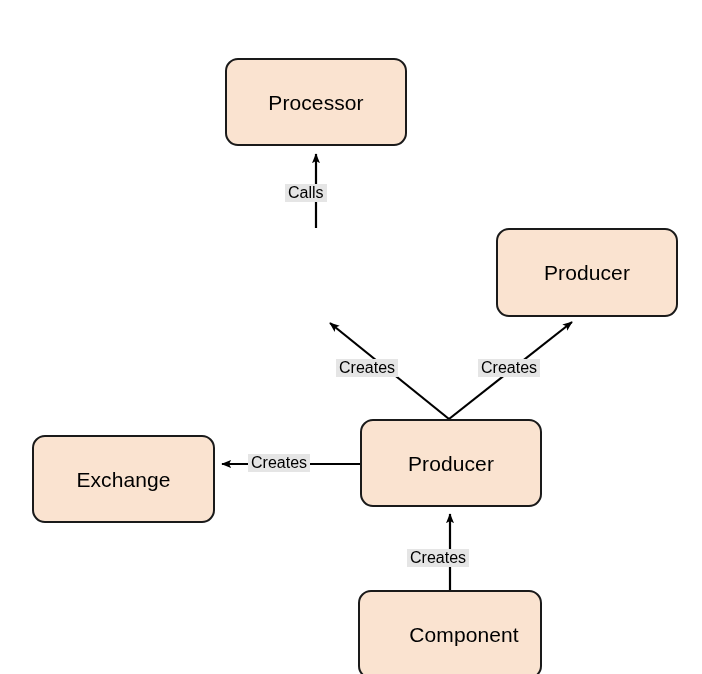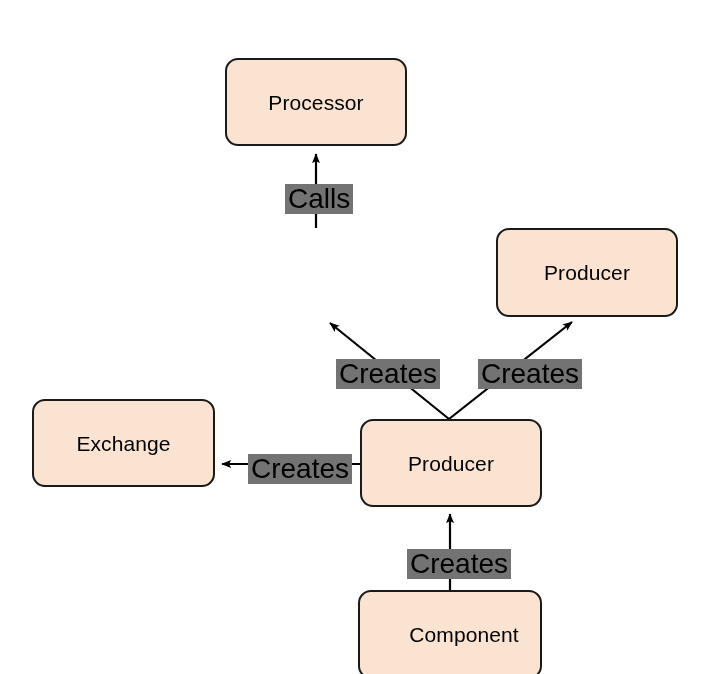--- a/index.html
+++ b/index.html
@@ -39,25 +39,25 @@
     font-family: "Liberation Sans", sans-serif;
     font-size: 21px;
     line-height: 1;
     color: #000000;
     white-space: nowrap;
     letter-spacing: 0.1px;
   }
   .edge-label {
     position: absolute;
     font-family: "Liberation Sans", sans-serif;
-    font-size: 28px;
+    font-size: 16px;
     line-height: 1;
     color: #000000;
     white-space: nowrap;
-    background: #737373;
+    background: #e5e5e5;
     padding: 1px 3px;
   }
 </style>
 </head>
 <body>
 
 <div id="diagram-canvas">
 
   <svg id="edge-layer" viewBox="0 0 702 674" width="702" height="674" xmlns="http://www.w3.org/2000/svg">
     <defs>
@@ -89,21 +89,21 @@
 
   <div class="node" style="left:225px; top:31px; width:182px; height:88px;">
     <span class="node-label">Processor</span>
   </div>
 
 
   <div class="node" style="left:496px; top:201px; width:182px; height:89px;">
     <span class="node-label">Producer</span>
   </div>
 
-  <div class="node" style="left:32px; top:372px; width:183px; height:88px;">
+  <div class="node" style="left:32px; top:408px; width:183px; height:88px;">
     <span class="node-label">Exchange</span>
   </div>
 
   <div class="node" style="left:360px; top:392px; width:182px; height:88px;">
     <span class="node-label">Producer</span>
   </div>
 
   <div class="node" style="left:358px; top:563px; width:184px; height:89px;padding-left:28px;">
     <span class="node-label">Component</span>
   </div>

